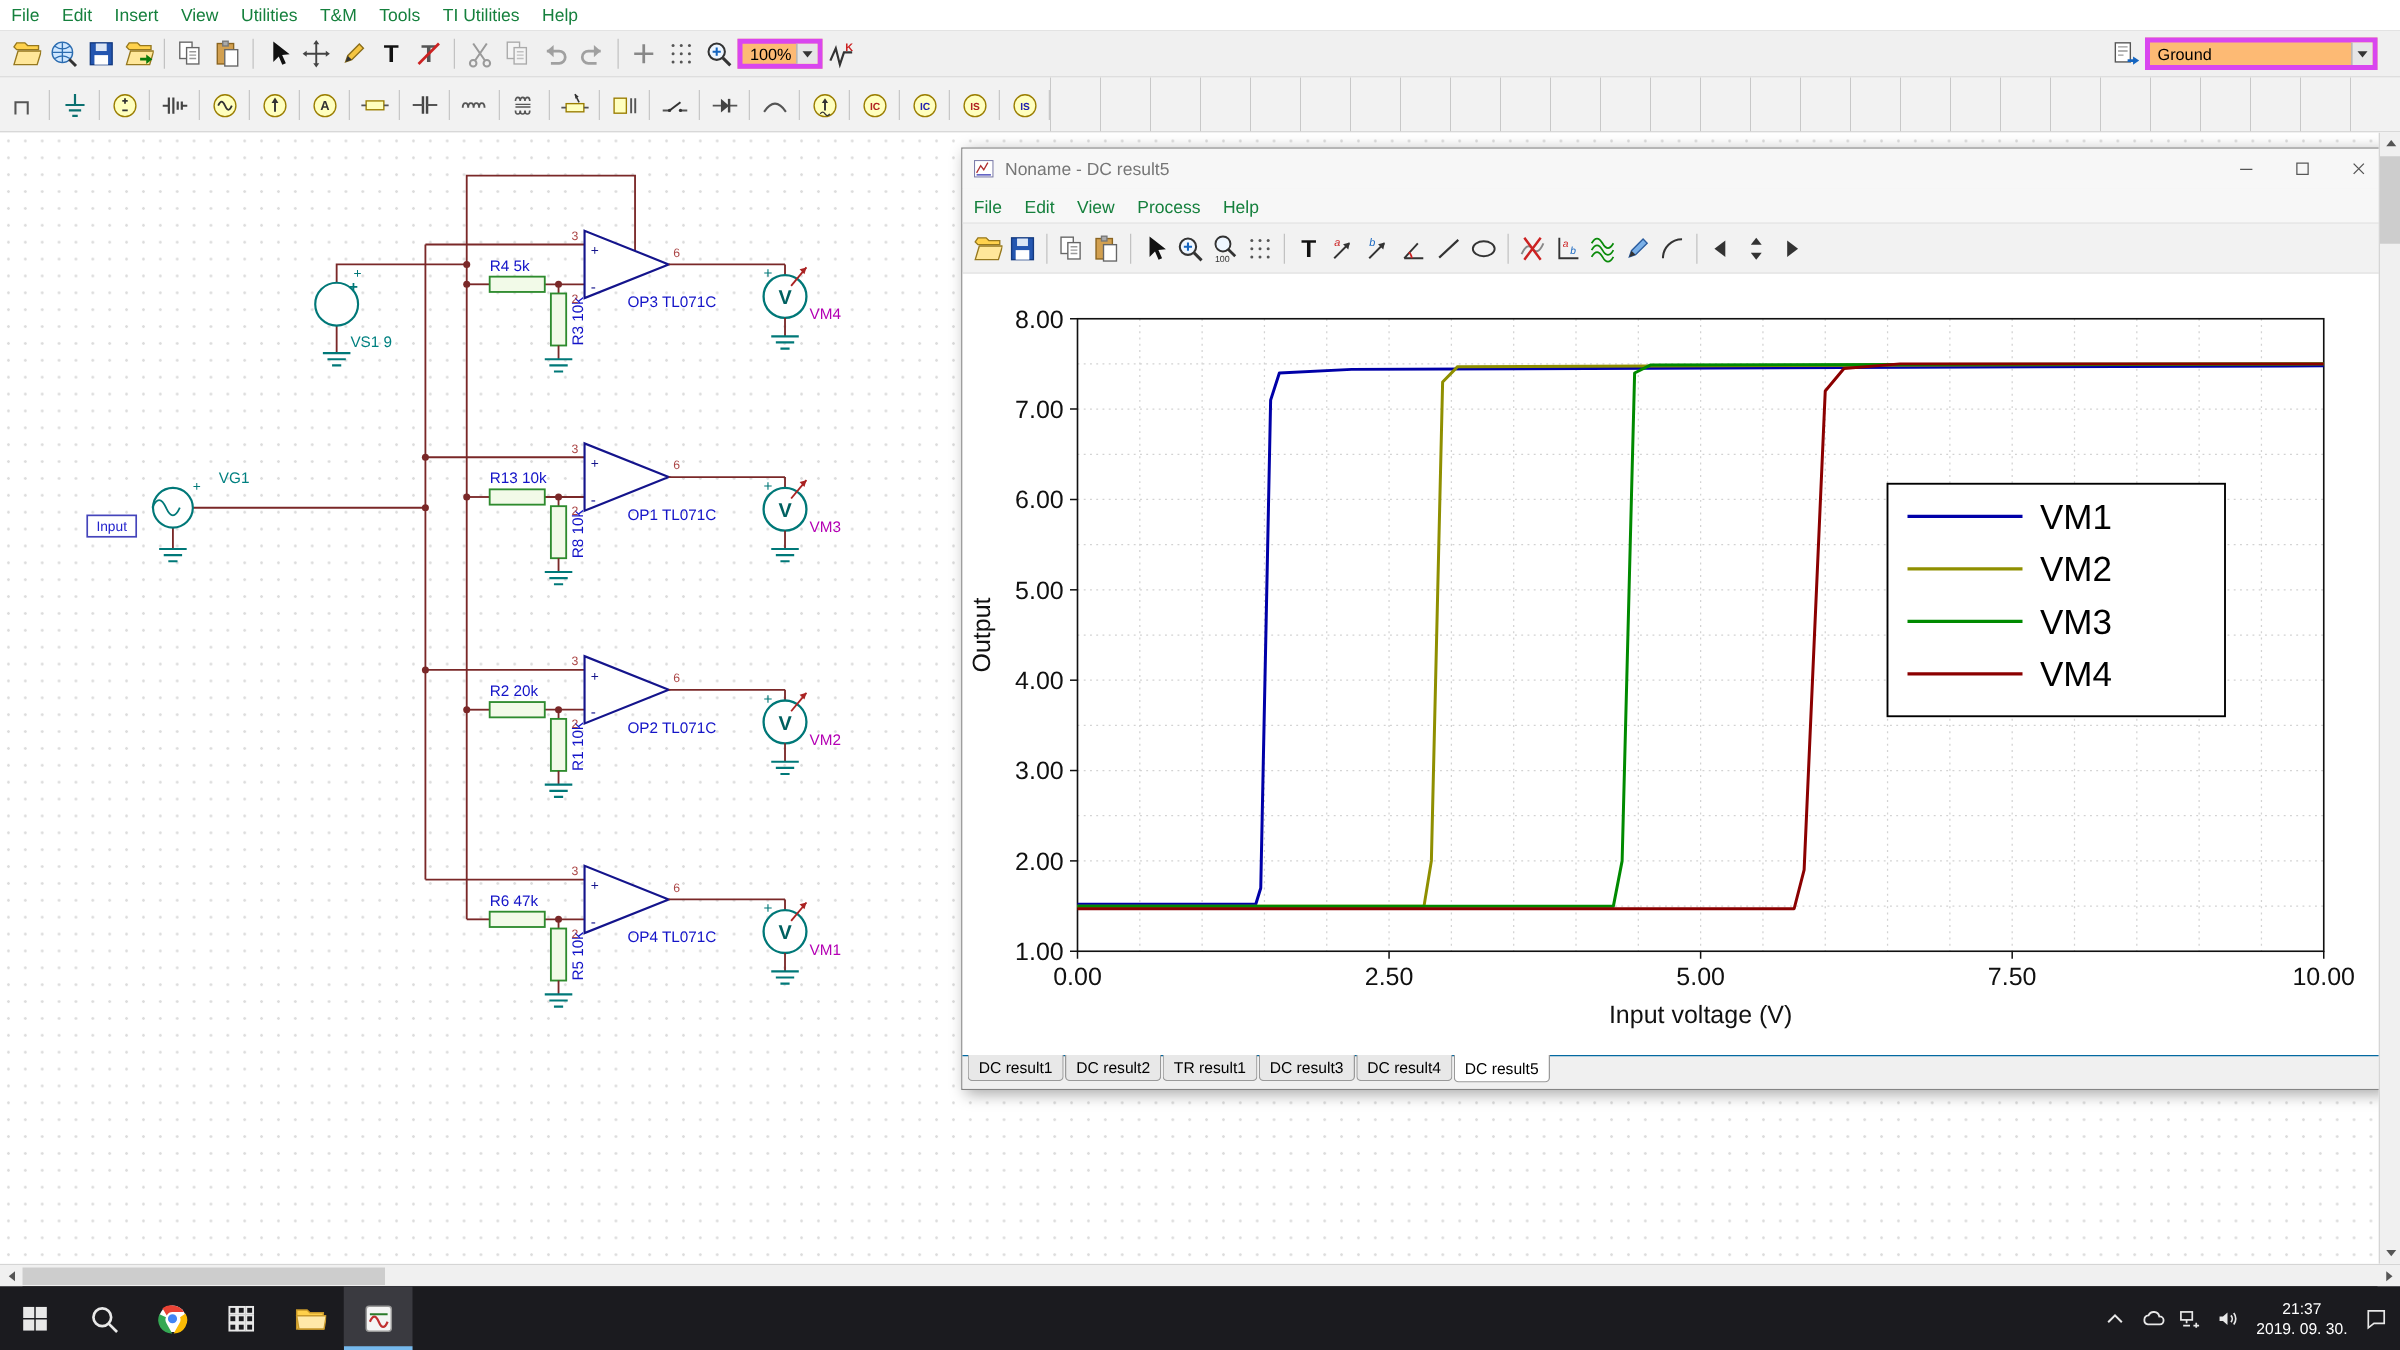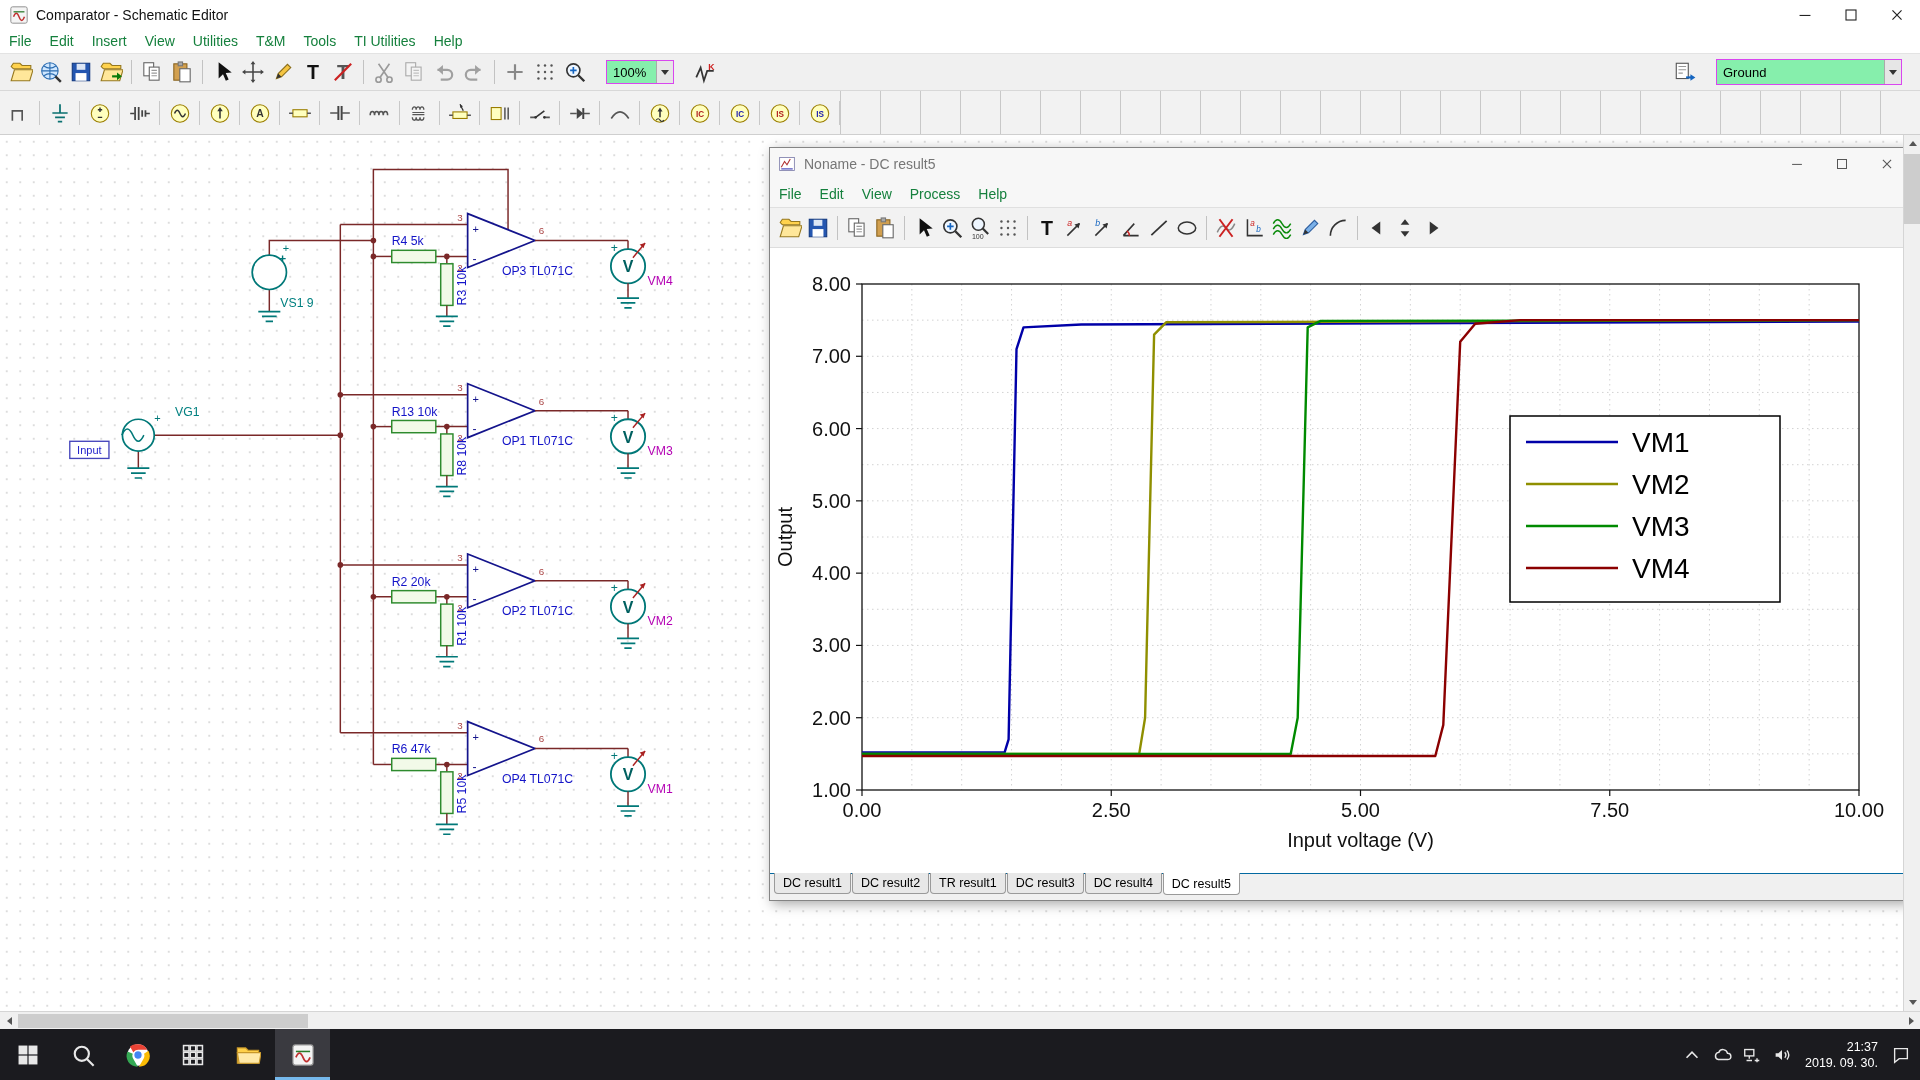--- a/index.html
+++ b/index.html
@@ -14,21 +14,21 @@
 .win-btns{margin-left:auto;display:flex;height:100%}
 .win-btn{width:46px;display:flex;align-items:center;justify-content:center}
 
 .menubar{height:25px;background:#fff;display:flex;align-items:center;border-bottom:1px solid #e3e3e3;flex:none}
 .menu-item{padding:0 9px;font-size:14px;color:#15803d;line-height:24px;white-space:nowrap}
 
 .toolbar{height:37px;background:#f0f0f0;display:flex;align-items:center;padding:0 6px;border-bottom:1px solid #d8d8d8;flex:none}
 .tb-group{display:flex;align-items:center}
 .tb-btn{width:30px;height:30px;display:flex;align-items:center;justify-content:center;border-radius:2px}
 .tb-sep{width:1px;height:24px;background:#c2c2c2;margin:0 5px}
-.combo{height:24px;background:#86efac;border:1px solid #d946ef;display:flex;align-items:center;margin:0 16px}
+.combo{height:24px;background:#fdba74;border:4px solid #d946ef;display:flex;align-items:center;margin:0 0}
 .combo-text{padding:0 6px;font-size:13px;flex:1;white-space:nowrap;overflow:hidden}
 .combo-arrow{width:17px;height:100%;background:#e6e6e6;border-left:1px solid #aaa;display:flex;align-items:center;justify-content:center;flex:none}
 .tri-down{width:0;height:0;border-left:4px solid transparent;border-right:4px solid transparent;border-top:5px solid #333}
 .zoom-combo{width:68px}
 .ground-combo{width:186px;height:26px;margin-right:12px}
 .spacer{flex:1}
 .comp-toolbar{height:44px;background:#f2f2f2;display:flex;align-items:stretch;border-bottom:1px solid #cfcfcf;flex:none}
 .comp-cell{width:40px;display:flex;align-items:center;justify-content:center;border-right:1px solid #c8c8c8}
 .tb-fill{flex:1;background:repeating-linear-gradient(90deg,#c8c8c8 0 1px,rgba(0,0,0,0) 1px 40px)}
 
@@ -59,21 +59,21 @@
 .sb-text{font-size:13px;margin:0 12px 0 6px}
 .sb-panel{font-size:13px;padding:2px 8px;border:1px solid;border-color:#b0b0b0 #fff #fff #b0b0b0;min-width:170px;height:22px;line-height:17px;white-space:nowrap}
 .sb-fill{flex:1}
 .sb-panel.right{min-width:105px}
 
 .taskbar{height:51px;background:#1b1b1f;display:flex;align-items:stretch;flex:none}
 .tb-app{width:55px;display:flex;align-items:center;justify-content:center}
 .tb-app.active{background:#3a3a40;box-shadow:inset 0 -3px 0 #76b9ed}
 .tray{margin-left:auto;display:flex;align-items:center;padding-right:4px}
 .tray-icon{width:30px;height:51px;display:flex;align-items:center;justify-content:center}
-.clock{color:#fff;font-size:12.5px;text-align:right;line-height:16px;padding:0 8px;white-space:nowrap}
+.clock{color:#fff;font-size:12.5px;text-align:center;line-height:16px;padding:0 8px;white-space:nowrap}
 
 .child{position:absolute;left:769px;top:12px;width:1141px;height:754px;background:#f0f0f0;border:1px solid #848484;box-shadow:3px 3px 12px rgba(0,0,0,.35);display:flex;flex-direction:column}
 .c-title{height:32px;background:#f7f7f7;display:flex;align-items:center;flex:none}
 .c-icon{width:18px;height:18px;margin:0 8px;flex:none}
 .c-title-text{font-size:14px;color:#767676}
 .c-btns{margin-left:auto;display:flex;height:100%}
 .c-btn{width:45px;display:flex;align-items:center;justify-content:center}
 .c-menu{height:28px;background:#f7f7f7;border-bottom:1px solid #e0e0e0;display:flex;align-items:center;flex:none}
 .c-toolbar{height:40px;background:#f2f2f2;display:flex;align-items:center;padding:0 6px;border-bottom:1px solid #ddd;flex:none}
 .c-toolbar .tb-btn{width:28px;height:28px}
@@ -81,47 +81,20 @@
 .c-tabs{height:27px;background:#f0f0f0;border-top:1px solid #0369a1;display:flex;align-items:flex-start;padding-left:4px;flex:none}
 .rtab{font-size:12.5px;padding:3px 8px;background:#e8e8e8;border:1px solid #9a9a9a;border-top:none;border-radius:0 0 4px 4px;margin-right:1px;position:relative;top:-1px;white-space:nowrap}
 .rtab.active{background:#fff;padding-top:4px}
 </style>
 </head>
 <body>
 
 <div class="app">
   <div class="main-window">
 
-    <div class="titlebar">
-      <div class="app-icon">
-        <svg viewBox="0 0 22 22" width="20" height="20">
-            <rect x="2" y="2" width="18" height="18" rx="2" fill="#f4f4f4" stroke="#888"></rect>
-            <path d="M5 13q3-8 6 0t6 0" fill="none" stroke="#c03030" stroke-width="1.6"></path>
-            <path d="M5 7.5h12" stroke="#2a7a2a" stroke-width="1.4"></path>
-          </svg>
-      </div>
-      <div class="title-text">Comparator - Schematic Editor</div>
-      <div class="win-btns">
-        <div class="win-btn">
-            <svg viewBox="0 0 22 22" width="20" height="20">
-              <path d="M5 11.5h12" stroke="#222" stroke-width="1.2"></path>
-            </svg>
-          </div>
-        <div class="win-btn">
-            <svg viewBox="0 0 22 22" width="20" height="20">
-              <rect x="5.5" y="5.5" width="11" height="11" fill="none" stroke="#222" stroke-width="1.2"></rect>
-            </svg>
-          </div>
-        <div class="win-btn">
-            <svg viewBox="0 0 22 22" width="20" height="20">
-              <path d="M6 6l10 10M16 6L6 16" stroke="#222" stroke-width="1.3"></path>
-            </svg>
-          </div>
-      </div>
-    </div>
 
     <div class="menubar" id="main-menu">
         <div class="menu-item">File</div>
         <div class="menu-item">Edit</div>
         <div class="menu-item">Insert</div>
         <div class="menu-item">View</div>
         <div class="menu-item">Utilities</div>
         <div class="menu-item">T&amp;M</div>
         <div class="menu-item">Tools</div>
         <div class="menu-item">TI Utilities</div>

